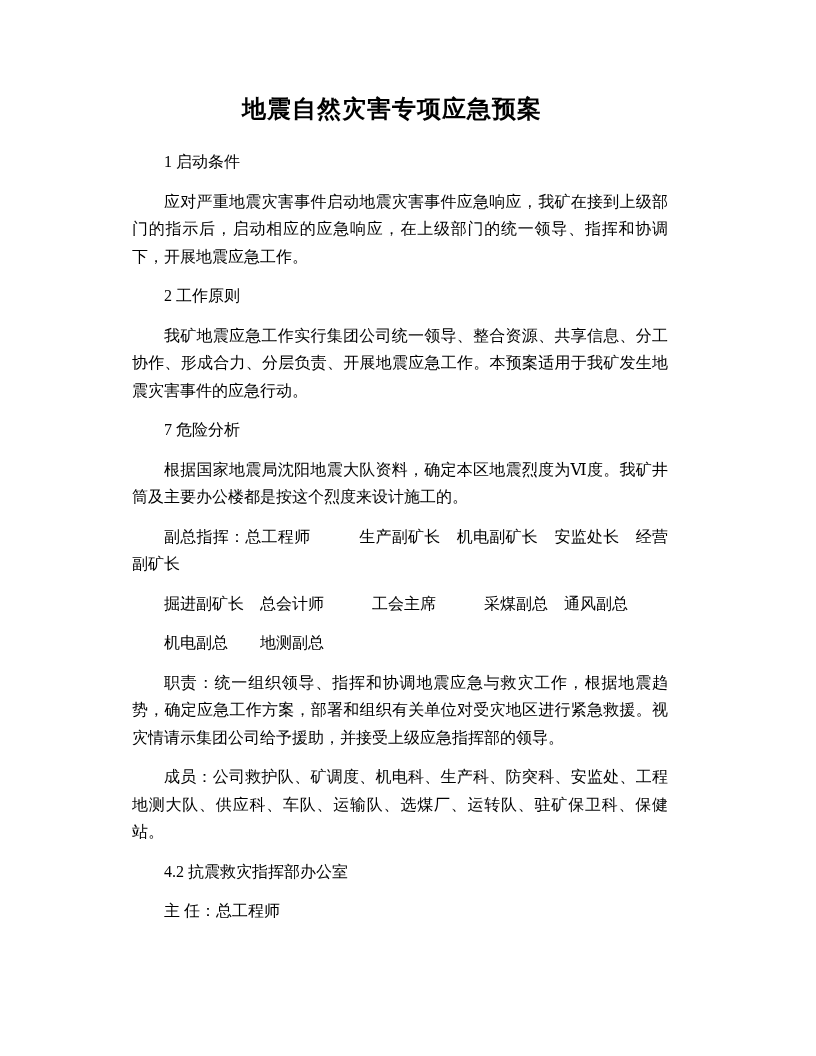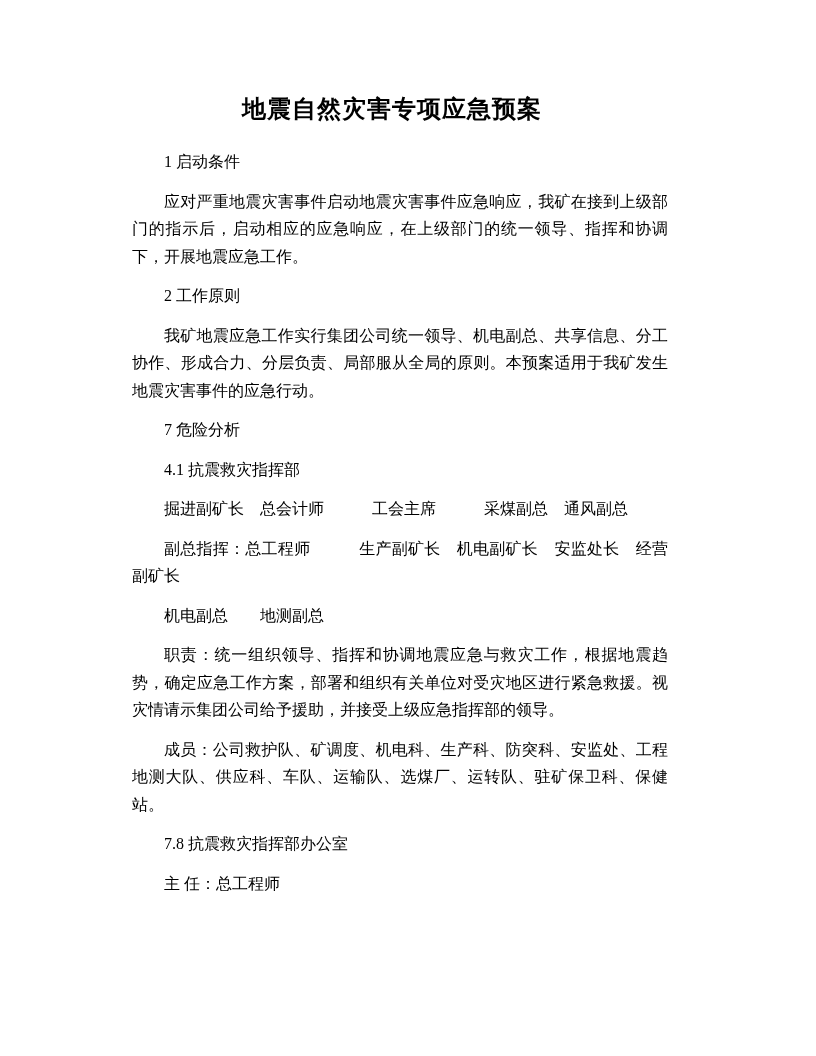--- a/index.html
+++ b/index.html
@@ -39,23 +39,23 @@
 </style>
 </head>
 <body>
 
 <div class="page">
   <h1 class="doc-title">地震自然灾害专项应急预案</h1>
 
   <p class="para">1 启动条件</p>
   <p class="para">应对严重地震灾害事件启动地震灾害事件应急响应，我矿在接到上级部门的指示后，启动相应的应急响应，在上级部门的统一领导、指挥和协调下，开展地震应急工作。</p>
   <p class="para">2 工作原则</p>
-  <p class="para">我矿地震应急工作实行集团公司统一领导、机电副总、共享信息、分工协作、形成合力、分层负责、局部服从全局的原则。本预案适用于我矿发生地震灾害事件的应急行动。</p>
+  <p class="para">我矿地震应急工作实行集团公司统一领导、整合资源、共享信息、分工协作、形成合力、分层负责、开展地震应急工作。本预案适用于我矿发生地震灾害事件的应急行动。</p>
   <p class="para">7 危险分析</p>
-  <p class="para">4.1 抗震救灾指挥部</p>
+  <p class="para">根据国家地震局沈阳地震大队资料，确定本区地震烈度为Ⅵ度。我矿井筒及主要办公楼都是按这个烈度来设计施工的。</p>
+  <p class="para">副总指挥：总工程师　　　生产副矿长　机电副矿长　安监处长　经营副矿长</p>
   <p class="para">掘进副矿长　总会计师　　　工会主席　　　采煤副总　通风副总</p>
-  <p class="para">副总指挥：总工程师　　　生产副矿长　机电副矿长　安监处长　经营副矿长</p>
   <p class="para">机电副总　　地测副总</p>
   <p class="para">职责：统一组织领导、指挥和协调地震应急与救灾工作，根据地震趋势，确定应急工作方案，部署和组织有关单位对受灾地区进行紧急救援。视灾情请示集团公司给予援助，并接受上级应急指挥部的领导。</p>
   <p class="para">成员：公司救护队、矿调度、机电科、生产科、防突科、安监处、工程地测大队、供应科、车队、运输队、选煤厂、运转队、驻矿保卫科、保健站。</p>
-  <p class="para">7.8 抗震救灾指挥部办公室</p>
+  <p class="para">4.2 抗震救灾指挥部办公室</p>
   <p class="para">主 任：总工程师</p>
 </div>
 
 </body></html>

